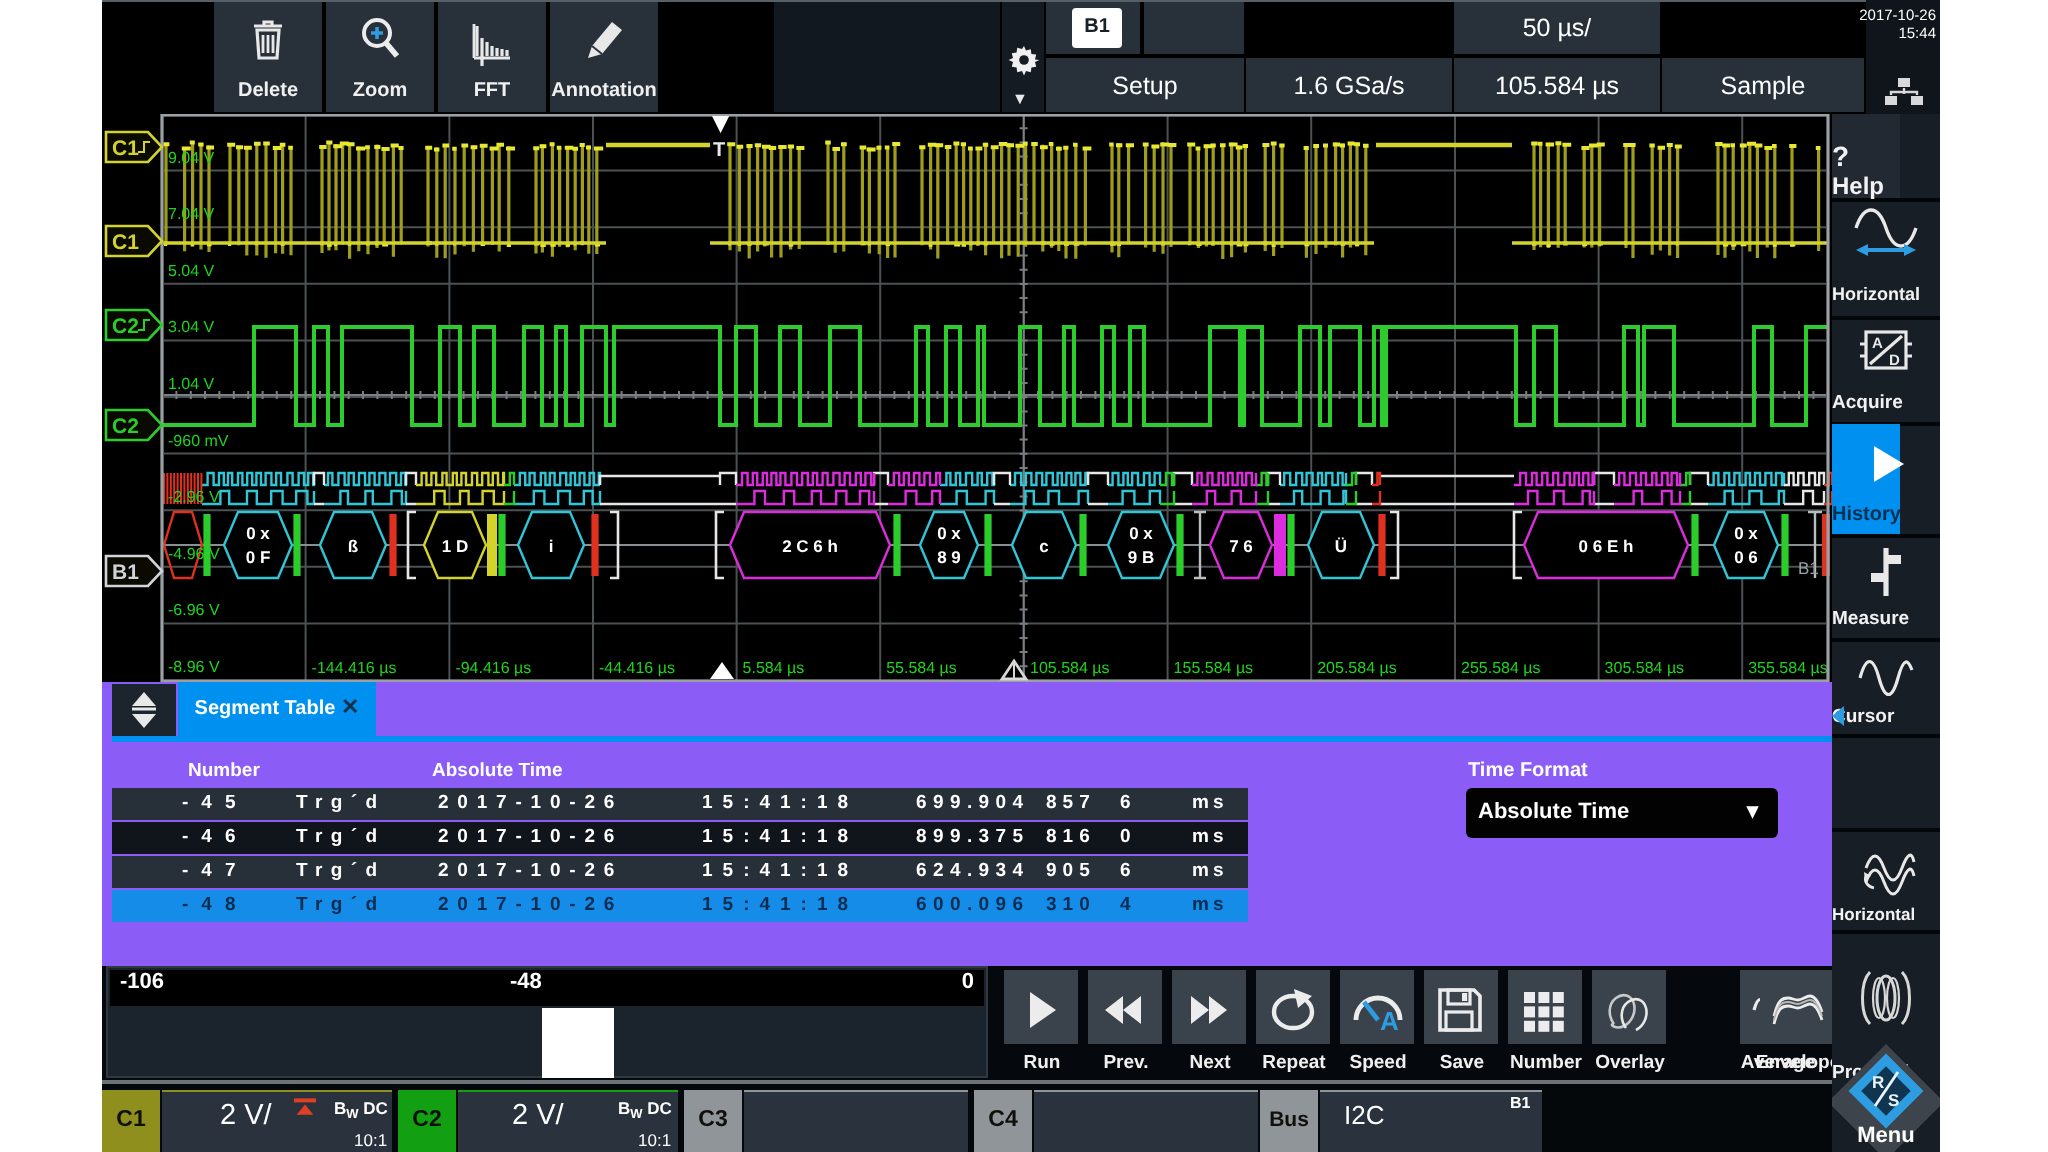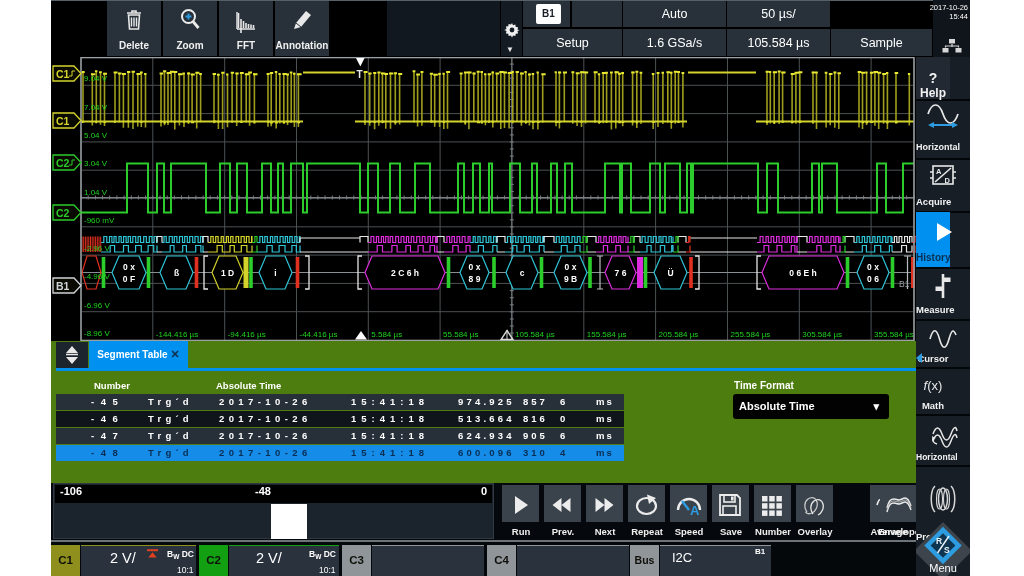--- a/index.html
+++ b/index.html
@@ -7,25 +7,25 @@
 #content{position:absolute;left:0;top:0;width:970px;height:576px;background:#000;overflow:hidden}
 .tbtn{position:absolute;top:1px;height:55px;width:54px;background:#28313a;text-align:center}
 .tbtn .lb{position:absolute;bottom:5px;width:100%;color:#f0f0f0;font-size:10px;font-weight:bold}
 .tbtn svg{position:absolute;top:6px;left:50%;margin-left:-12px}
 #tbgap{position:absolute;left:387px;top:1px;width:113px;height:55px;background:#12181f}
 #gearcell{position:absolute;left:501px;top:1px;width:21px;height:55px;background:#151b22}
 .cell{position:absolute;background:#28313a;color:#fff;font-size:12.5px;display:flex;align-items:center;justify-content:center}
 #datecell{position:absolute;left:933px;top:0;width:37px;height:57px;background:#10151b;color:#fff;font-size:7.5px;text-align:right;white-space:nowrap}
 
 #sidebar{position:absolute;left:916px;top:57px;width:54px;height:519px;background:#171e26}
-.sitem{position:absolute;left:0;width:34px;text-align:center;color:#f2f2f2}
+.sitem{position:absolute;left:0;width:34px;color:#f2f2f2}
 .sitem .slb{position:absolute;bottom:4px;width:100%;font-size:9.5px;font-weight:bold}
 .sep{position:absolute;left:0;width:54px;height:2px;background:#04070a}
 
-#seg{position:absolute;left:0;top:341px;width:916px;height:142px;background:#4d7c0f}
+#seg{position:absolute;left:0;top:341px;width:916px;height:142px;background:#8b5cf6}
 #updn{position:absolute;left:56px;top:1px;width:32px;height:26px;background:#1c242d}
 #tab{position:absolute;left:89px;top:0;width:99px;height:27px;background:#0090f0;color:#fff;font-size:10px;font-weight:bold;line-height:27px;text-align:center}
 #blueline{position:absolute;left:56px;top:27px;width:860px;height:2.5px;background:#0090f0}
 .th{position:absolute;color:#fff;font-size:9.5px;font-weight:bold}
 .row{position:absolute;left:56px;width:600px;height:16px;color:#fff;font-size:9.5px;font-weight:bold;line-height:16px}
 .row span{position:absolute;white-space:pre}
 #tfmt{position:absolute;left:734px;top:39px;color:#fff;font-size:10px;font-weight:bold}
 #tfdd{position:absolute;left:733px;top:53px;width:156px;height:25px;background:#020202;color:#fff;font-size:11px;font-weight:bold;line-height:25px;border-radius:3px}
 
 #player{position:absolute;left:0;top:483px;width:970px;height:57px;background:#05080c}
@@ -77,21 +77,20 @@
       <div style="position:absolute;left:51px;top:0;width:882px;height:1px;background:#566068"></div>
       <div id="gearcell">
         <svg width="18" height="18" viewBox="0 0 18 18" style="position:absolute;left:2px;top:20px">
           <path d="M9 2l1 2.2 2.4-.6.3 2.4 2.4.3-.6 2.4L16.7 9l-2.2 1 .6 2.4-2.4.3-.3 2.4-2.4-.6L9 16.7l-1-2.2-2.4.6-.3-2.4-2.4-.3.6-2.4L1.3 9l2.2-1-.6-2.4 2.4-.3.3-2.4 2.4.6z" fill="#f0f0f0"></path>
           <circle cx="9" cy="9" r="2.4" fill="#151b22"></circle>
         </svg>
         <div style="position:absolute;left:5px;bottom:2px;color:#e8e8e8;font-size:8px">▼</div>
       </div>
       <div class="cell" style="left:523px;top:1px;width:47px;height:26px"></div>
       <div class="cell" style="left:572px;top:1px;width:50px;height:26px"></div>
-      <div class="cell" style="left:623px;top:1px;width:103px;height:26px">Auto</div>
       <div class="cell" style="left:727px;top:1px;width:103px;height:26px">50 µs/</div>
       <div class="cell" style="left:523px;top:29px;width:99px;height:27px">Setup</div>
       <div class="cell" style="left:623px;top:29px;width:103px;height:27px">1.6 GSa/s</div>
       <div class="cell" style="left:727px;top:29px;width:103px;height:27px">105.584 µs</div>
       <div class="cell" style="left:831px;top:29px;width:101px;height:27px">Sample</div>
       <div style="position:absolute;left:536px;top:4px;width:25px;height:20px;background:#fff;color:#1a2027;font-size:10px;font-weight:bold;text-align:center;line-height:20px;border-radius:2px">B1</div>
       <div id="datecell">
         <div style="position:absolute;right:2px;top:4px;line-height:8.5px">2017-10-26<br>15:44</div>
         <svg width="20" height="16" viewBox="0 0 20 16" style="position:absolute;left:9px;top:38px">
           <rect x="7" y="1" width="6" height="4.5" fill="#d8d8d8"></rect>
@@ -246,31 +245,31 @@
           </svg></div>
         <div id="tab">Segment Table <span style="color:#13304a;font-size:11px">✕</span></div>
         <div id="blueline"></div>
         <div class="th" style="left:94px;top:39px">Number</div>
         <div class="th" style="left:216px;top:39px">Absolute Time</div>
         <div class="row" style="top:53px;background:#272f38;width:568px;color:#fff">
           <span style="left:35px;letter-spacing:6.5px">-45</span>
           <span style="left:92px;letter-spacing:4.2px">Trg´d</span>
           <span style="left:163px;letter-spacing:4.4px">2017-10-26</span>
           <span style="left:295px;letter-spacing:5px">15:41:18</span>
-          <span style="left:402px;letter-spacing:3.2px">974.925</span>
+          <span style="left:402px;letter-spacing:3.2px">699.904</span>
           <span style="left:467px;letter-spacing:3px">857</span>
           <span style="left:504px">6</span>
           <span style="left:540px;letter-spacing:2px">ms</span>
         </div>
         <div class="row" style="top:70px;background:#10151b;width:568px;color:#fff">
           <span style="left:35px;letter-spacing:6.5px">-46</span>
           <span style="left:92px;letter-spacing:4.2px">Trg´d</span>
           <span style="left:163px;letter-spacing:4.4px">2017-10-26</span>
           <span style="left:295px;letter-spacing:5px">15:41:18</span>
-          <span style="left:402px;letter-spacing:3.2px">513.664</span>
+          <span style="left:402px;letter-spacing:3.2px">899.375</span>
           <span style="left:467px;letter-spacing:3px">816</span>
           <span style="left:504px">0</span>
           <span style="left:540px;letter-spacing:2px">ms</span>
         </div>
         <div class="row" style="top:87px;background:#272f38;width:568px;color:#fff">
           <span style="left:35px;letter-spacing:6.5px">-47</span>
           <span style="left:92px;letter-spacing:4.2px">Trg´d</span>
           <span style="left:163px;letter-spacing:4.4px">2017-10-26</span>
           <span style="left:295px;letter-spacing:5px">15:41:18</span>
           <span style="left:402px;letter-spacing:3.2px">624.934</span>
@@ -458,24 +457,20 @@
           </svg>
           <div class="slb">Measure</div>
         </div>
         <div class="sitem" style="top:264px;height:45.5px">
           <svg width="30" height="22" viewBox="0 0 30 22" style="position:absolute;left:12px;top:6px">
             <path d="M2 12c3-11 6.5-11 9.5 0s6.5 11 9.5 0 5-9 7-4" fill="none" stroke="#e8e8e8" stroke-width="1.6"></path>
           </svg>
           <div class="slb" style="bottom:3px">Cursor</div>
         </div>
         <div style="position:absolute;left:0;top:296px;width:0;height:0;border-top:5px solid transparent;border-bottom:5px solid transparent;border-right:6px solid #2d9ce0"></div>
-        <div class="sitem" style="top:312px;height:45px">
-          <div style="position:absolute;top:9px;width:100%;font-size:13px;color:#e8e8e8"><i>f</i>(x)</div>
-          <div class="slb" style="bottom:3px">Math</div>
-        </div>
         <div class="sitem" style="top:359.5px;height:48.5px">
           <svg width="30" height="24" viewBox="0 0 30 24" style="position:absolute;left:12px;top:9px">
             <path d="M5 8c3-8 6-8 9 0s6 8 9 0 5-8 6-3" fill="none" stroke="#e8e8e8" stroke-width="1.5"></path>
             <path d="M5 15c3-8 6-8 9 0s6 8 9 0 5-8 6-3" fill="none" stroke="#e8e8e8" stroke-width="1.5"></path>
             <path d="M9 18c-4-1-5-4-4-6" fill="none" stroke="#e8e8e8" stroke-width="1.3"></path>
             <path d="M4 10l0.5 4 3-2z" fill="#e8e8e8"></path>
           </svg>
           <div class="slb" style="font-size:8.5px;bottom:3px">Horizontal</div>
         </div>
         <div class="sitem" style="top:410.5px;height:80px">
@@ -489,16 +484,16 @@
         </div>
         <svg width="54" height="111" viewBox="0 0 54 111" style="position:absolute;left:0;top:408px">
           <path d="M27 57L56 86L27 115L-2 86Z" fill="#3d444c"></path>
           <g transform="translate(27,80.5) rotate(45)">
             <rect x="-11" y="-11" width="22" height="22" fill="#0f3550" stroke="#2d9ce0" stroke-width="4.5"></rect>
           </g>
           <text x="20" y="79" fill="#eaf4fc" font-size="8.5" font-weight="bold" font-family="Liberation Sans">R</text>
           <text x="28" y="88" fill="#eaf4fc" font-size="8.5" font-weight="bold" font-family="Liberation Sans">S</text>
           <path d="M21.5 88L33 71" stroke="#eaf4fc" stroke-width="1.4"></path>
         </svg>
-        <div style="position:absolute;left:0;top:505px;width:54px;text-align:center;color:#fff;font-size:11px;font-weight:normal">Menu</div>
+        <div style="position:absolute;left:0;top:505px;width:54px;text-align:center;color:#fff;font-size:11px;font-weight:bold">Menu</div>
       </div>
       <div style="position:absolute;left:0;top:0;width:51px;height:576px;background:#fff;z-index:60"></div>
     </div>
   </div>
 </body></html>

